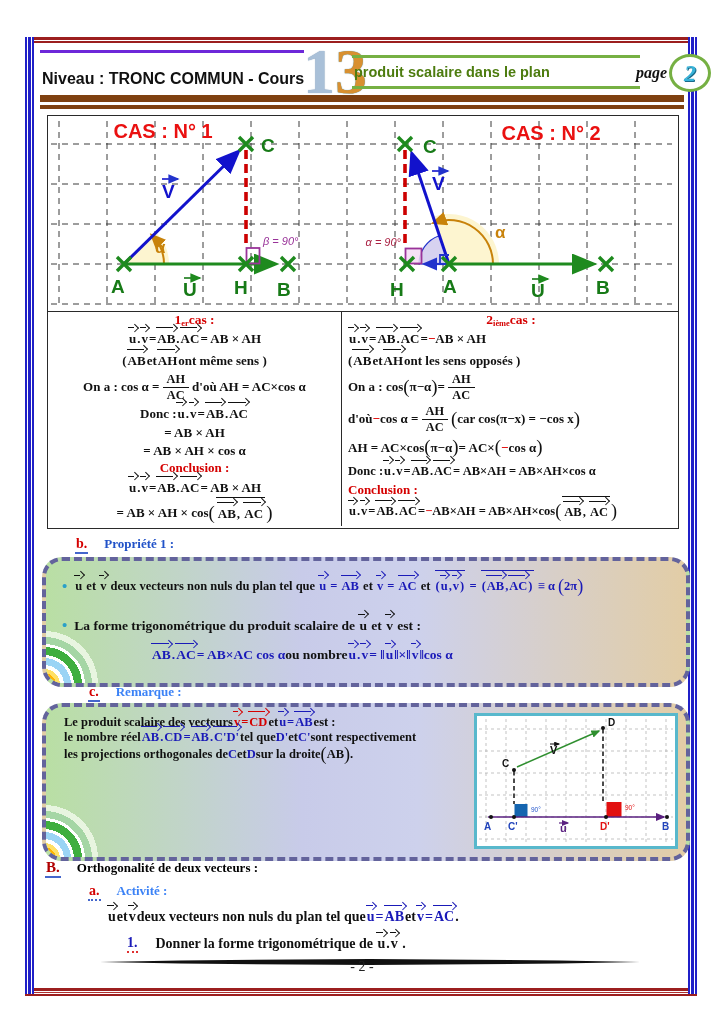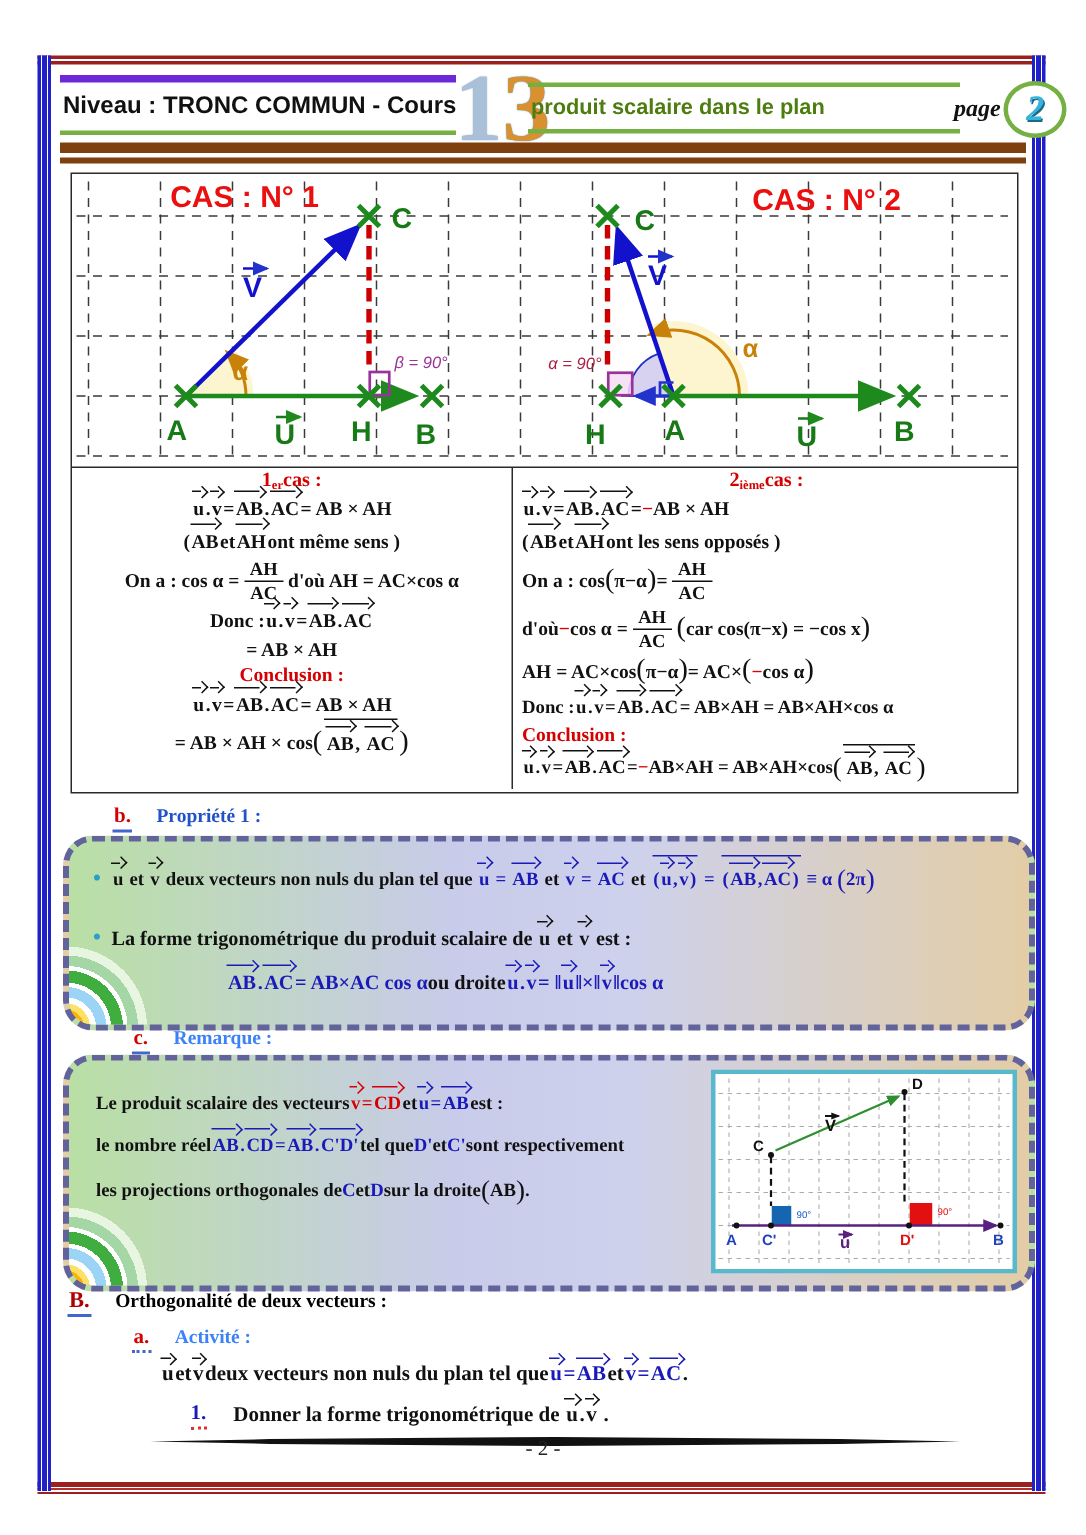--- a/index.html
+++ b/index.html
@@ -10,22 +10,22 @@
   .frame-top{position:absolute;left:25px;right:27px;top:37px;height:6px;
     background:linear-gradient(#9c1f1f 0 2.5px,#fff 2.5px 3.5px,#9c1f1f 3.5px 6px);}
   .frame-bottom{position:absolute;left:25px;right:27px;top:988px;height:8px;
     background:linear-gradient(#9c1f1f 0 3px,#fff 3px 4px,#b03030 4px 5.5px,#fff 5.5px 6.5px,#9c1f1f 6.5px 8px);}
   .frame-left{position:absolute;left:25px;top:37px;height:957px;width:9px;
     background:linear-gradient(90deg,#2020c8 0 2px,#fff 2px 3px,#2020c8 3px 6px,#fff 6px 7px,#2020c8 7px 9px);}
   .frame-right{position:absolute;left:688px;top:37px;height:957px;width:9px;
     background:linear-gradient(90deg,#2020c8 0 2px,#fff 2px 3px,#2020c8 3px 6px,#fff 6px 7px,#2020c8 7px 9px);}
 
   
-  .hdr-left{position:absolute;left:40px;top:50px;width:260px;border-top:5px solid #6d28d9;
-    border-bottom:3px solid #76b043;padding:7px 2px;font-weight:bold;font-size:16px;color:#111;white-space:nowrap;}
+  .hdr-left{position:absolute;left:40px;top:50px;width:260px;border-top:3px solid #6d28d9;
+    border-bottom:3px solid #76b043;padding:17px 2px;font-weight:bold;font-size:16px;color:#111;white-space:nowrap;}
   .hdr-num{position:absolute;left:303px;top:40px;font-family:"Liberation Serif",serif;
     font-size:64px;font-weight:bold;line-height:1;}
   .hdr-num .n1{color:#a9c0d8;text-shadow:0 0 1px #7e98b5;}
   .hdr-num .n3{color:#d89030;text-shadow:0 0 1px #3f8fae;}
   .hdr-right{position:absolute;left:352px;top:55px;width:284px;border-top:3px solid #76b043;
     border-bottom:3px solid #76b043;padding:6px 2px;font-weight:bold;font-size:14.5px;color:#4d7c0f;
     text-align:left;white-space:nowrap;}
   .hdr-page{position:absolute;left:636px;top:54px;display:flex;align-items:center;}
   .page-word{font-family:"Liberation Serif",serif;font-style:italic;font-weight:bold;font-size:16px;color:#111;}
   .badge2{display:inline-flex;align-items:center;justify-content:center;width:36px;height:32px;
@@ -79,21 +79,21 @@
   .fbox{position:absolute;left:42px;width:640px;border:4px dashed #63639c;border-radius:20px;
     background:linear-gradient(90deg,#b9dfa4,#c8cbe9 40%,#cdd1ec 58%,#e2cda6);overflow:hidden;}
   .rainbow{position:absolute;left:-2px;bottom:-2px;width:66px;height:66px;
     background:radial-gradient(circle at 0 100%, #ffb300 0 12px, #ffe066 12px 16px, #ffffff 16px 20px,
       #9bd4f5 20px 27px, #ffffff 27px 30px, #3fae3f 30px 38px, #ffffff 38px 41px,
       #a5d6a5 41px 48px, #e8f5e0 48px 54px, rgba(0,0,0,0) 54px);}
   .pline{position:absolute;display:flex;align-items:center;white-space:nowrap;
     font-family:"Liberation Serif",serif;font-weight:bold;font-size:12.5px;color:#111;}
   .bullet{color:#2aa0c8;font-size:15px;margin-right:7px;}
   .rem-lines{position:absolute;left:18px;top:8px;width:424px;}
-  .rem-lines .pline{position:static;margin-top:13px;}
+  .rem-lines .pline{position:static;}
 
   .diagram{position:absolute;right:8px;top:6px;width:204px;height:136px;}
 
   
   .actline{position:absolute;display:flex;align-items:center;white-space:nowrap;
     font-family:"Liberation Serif",serif;font-weight:bold;font-size:14px;color:#111;}
   .qmk{font-family:"Liberation Serif",serif;font-weight:bold;font-size:14px;color:#1a1ab8;
     border-bottom:2px dotted #e03030;margin-right:18px;}
 
   
@@ -255,20 +255,23 @@
             <span>.</span>
             <span class="vec">v</span>
             <span> = </span>
             <span class="vec">AB</span>
             <span>.</span>
             <span class="vec">AC</span>
           </div>
         <div class="mline" style="height:18px">
             <span>= AB × AH</span>
           </div>
+        <div class="mline" style="height:18px">
+            <span>= AB × AH × cos α</span>
+          </div>
         <div class="mline" style="height:16px;color:#d50000">
             <span class="r">Conclusion :</span>
           </div>
         <div class="mline" style="height:23px">
             <span class="vec">u</span>
             <span>.</span>
             <span class="vec">v</span>
             <span> = </span>
             <span class="vec">AB</span>
             <span>.</span>
@@ -387,21 +390,21 @@
       </div>
     <div class="pline" style="left:16px;top:56px;font-size:13.5px">
         <span class="bullet">•</span>
         <span><span>La forme trigonométrique du produit scalaire de </span><span class="vec">u</span><span> et </span><span class="vec">v</span><span> est :</span></span>
       </div>
     <div class="pline" style="left:105px;top:86px;font-size:13.5px">
         <span class="vec bl">AB</span>
         <span class="bl">.</span>
         <span class="vec bl">AC</span>
         <span class="bl"> = AB×AC cos α</span>
-        <span>   ou droite  </span>
+        <span>   ou nombre  </span>
         <span class="vec bl">u</span>
         <span class="bl">.</span>
         <span class="vec bl">v</span>
         <span class="bl"> = ‖</span>
         <span class="vec bl">u</span>
         <span class="bl">‖×‖</span>
         <span class="vec bl">v</span>
         <span class="bl">‖cos α</span>
       </div>
   </div>

